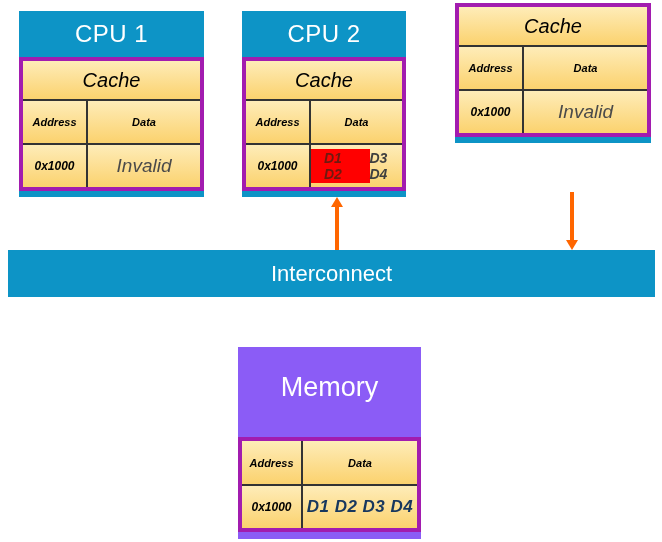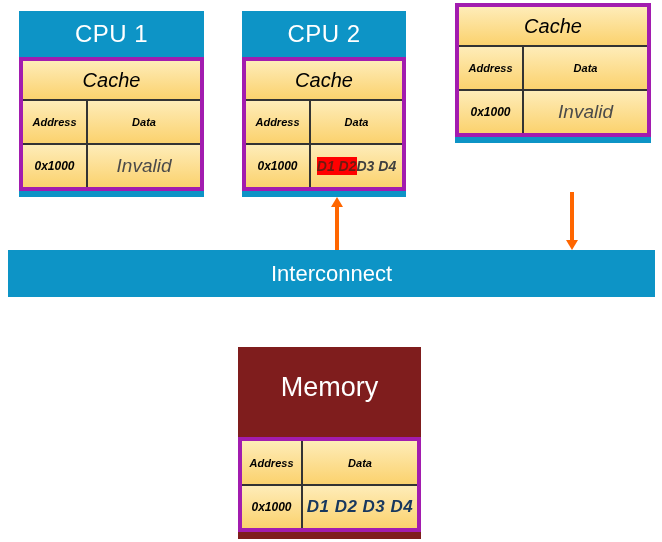--- a/index.html
+++ b/index.html
@@ -26,32 +26,32 @@
   .cell {
     background:linear-gradient(180deg,#FEECB8 0%,#FBD26E 100%);
     display:flex; align-items:center; justify-content:center;
   }
   .cache-row { grid-column:1/3; height:38px; font-size:20px; color:#000000; }
   .hdr-cell  { height:42px; font-size:11px; font-weight:bold; color:#000000; }
   .val-cell  { height:42px; }
   .addr-val  { font-size:12px; font-weight:bold; color:#000000; }
   .invalid-val { font-size:19px; color:#4A4A4A; }
   .cpu2-data { font-size:14px; font-weight:bold; color:#3F3F3F; }
-  .hl { background:#FF0000; color:#6E1A10; padding:1px 0; margin-right:0; }
+  .hl { background:#FF0000; color:#6E1A10; padding:1px 13px; margin-right:0; }
 
   
   #interconnect {
     position:absolute; left:8px; top:250px; width:647px; height:47px;
     background:#0D94C6; display:flex; align-items:center; justify-content:center;
     color:#ffffff; font-size:22px;
   }
 
   
   #memory { position:absolute; left:238px; top:347px; width:183px;
-            background:#7f1d1d; padding-bottom:7px; }
+            background:#8b5cf6; padding-bottom:7px; }
   .mem-title {
     height:56px; display:flex; align-items:flex-end; justify-content:center;
     color:#ffffff; font-size:27px;
   }
   .mem-gap { height:34px; }
   .mem-tbl { grid-template-columns:59px 1fr; }
   .mem-hdr-cell { height:43px; }
   .mem-data { font-size:17px; font-weight:bold; color:#17375E; letter-spacing:0.5px; }
 
   

